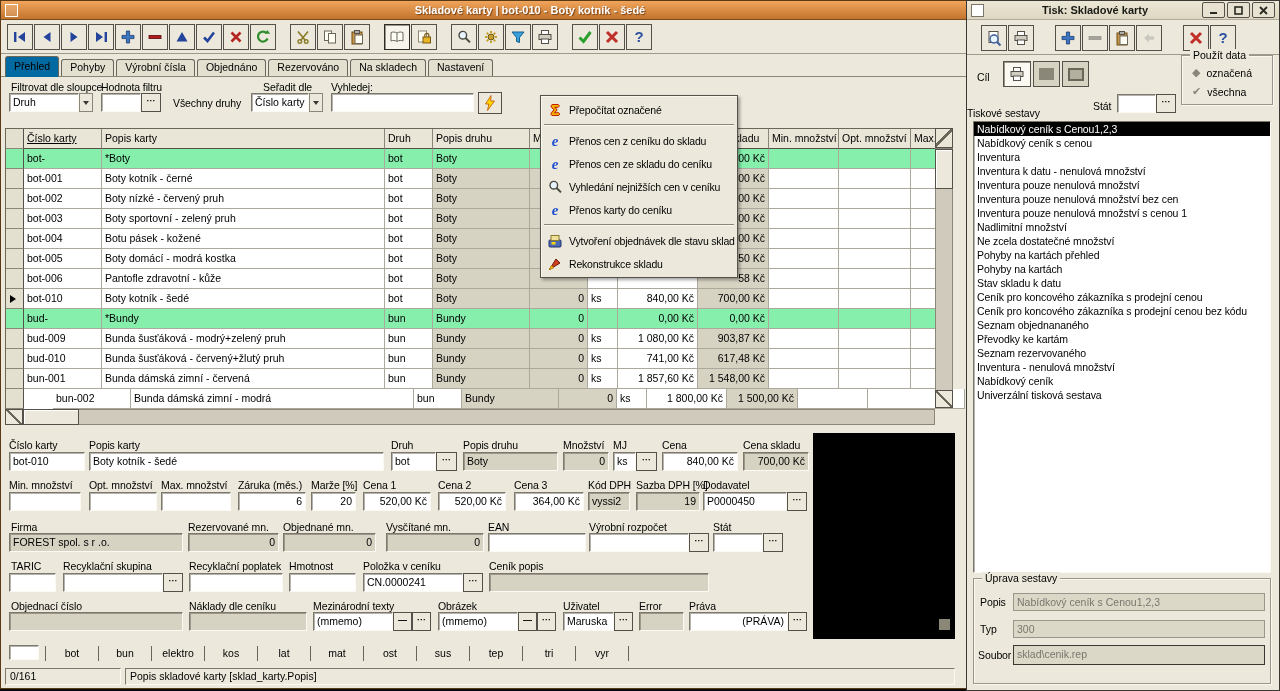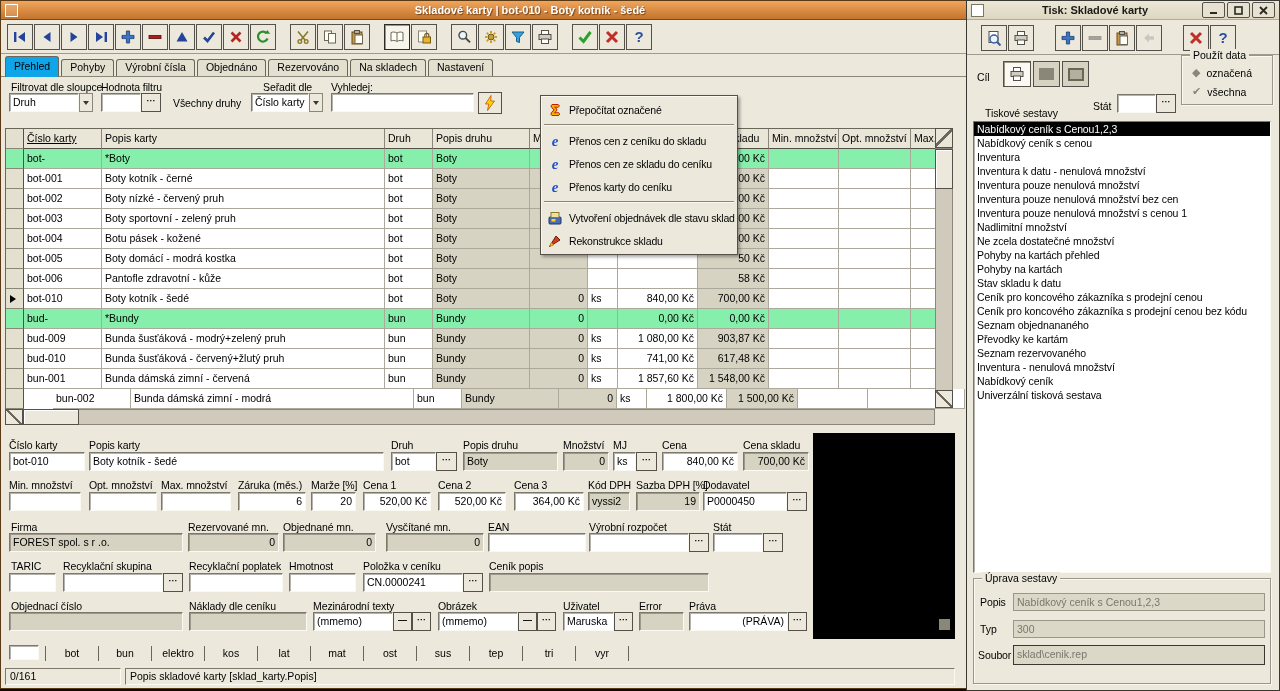--- a/index.html
+++ b/index.html
@@ -27,21 +27,21 @@
   .tbtn.pressed{background:#f7f4eb;border-color:#2e2c26;box-shadow:inset 1px 1px 0 #9a9688;}
   .tbtn.dis .ic{opacity:.4;filter:grayscale(1);}
   .ic{display:inline-flex;align-items:center;justify-content:center;font-size:14px;line-height:16px;}
   .ic svg{display:block;}
   .ic.sigma{font-weight:bold;color:#f4b400;text-shadow:1px 0 #c02000,-1px 0 #c02000,0 1px #c02000,0 -1px #c02000;font-size:14px;}
   .ic.ge{font-family:"Liberation Serif",serif;font-weight:bold;font-style:italic;color:#1e4fd0;font-size:15px;}
   .ic.helpq{font-weight:bold;color:#2b50a0;font-size:15px;}
   
   .tabs{position:absolute;left:0;top:55px;width:100%;height:21px;display:flex;align-items:flex-end;padding-left:4px;box-sizing:border-box;border-bottom:1px solid #8a8678;}
   .tab{height:16px;line-height:15px;padding:0 8px;font-size:10.5px;border:1px solid #6a665a;border-bottom:none;border-radius:3px 3px 0 0;margin-right:2px;background:#e4e0d0;white-space:nowrap;}
-  .tab.active{height:20px;line-height:19px;background:#0ea5e9;margin-bottom:-1px;z-index:2;}
+  .tab.active{height:20px;line-height:19px;background:#0369a1;margin-bottom:-1px;z-index:2;}
   
   .lbl{position:absolute;font-size:10.5px;letter-spacing:-.1px;color:#000;white-space:nowrap;}
   .box{position:absolute;height:19px;box-sizing:border-box;background:#fff;border:1px solid;border-color:#7c786a #fbf9f1 #fbf9f1 #7c786a;box-shadow:inset 1px 1px 0 rgba(70,66,56,.4);font-size:10.5px;line-height:16px;padding:0 3px;white-space:nowrap;overflow:hidden;}
   .box.g{background:#d7d3c3;}
   .box.r{text-align:right;}
   .dots{position:absolute;height:19px;width:20px;box-sizing:border-box;background:#ece9dc;border:1px solid #55514a;font-size:9px;font-weight:bold;line-height:15px;text-align:center;}
   .mini{position:absolute;height:19px;width:14px;box-sizing:border-box;background:#ece9dc;border:1px solid #8a8678;display:flex;align-items:center;justify-content:center;}
   .tri{width:0;height:0;border:3px solid transparent;border-top:4px solid #3a3832;margin-top:4px;}
   .bolt-btn{position:absolute;left:477px;top:91px;width:24px;height:22px;box-sizing:border-box;border:1px solid #55514a;background:#ece9dc;display:flex;align-items:center;justify-content:center;}
   
@@ -671,20 +671,29 @@
       <div class="msep"></div>
       <div class="mitem">
         <span class="ic ge">e</span>
         <span>Přenos cen z ceníku do skladu</span>
       </div>
       <div class="mitem">
         <span class="ic ge">e</span>
         <span>Přenos cen ze skladu do ceníku</span>
       </div>
       <div class="mitem">
+        <span class="ic">
+          <svg width="16" height="16" viewBox="0 0 16 16" xmlns="http://www.w3.org/2000/svg">
+            <circle cx="6.8" cy="6.2" r="3.8" fill="#e8f4ff" stroke="#4a4a42" stroke-width="1.4"></circle>
+            <path d="M9.6,9 14,13.4" stroke="#4a4a42" stroke-width="2"></path>
+          </svg>
+        </span>
+        <span>Vyhledání nejnižších cen v ceníku</span>
+      </div>
+      <div class="mitem">
         <span class="ic ge">e</span>
         <span>Přenos karty do ceníku</span>
       </div>
       <div class="msep"></div>
       <div class="mitem">
         <span class="ic">
           <svg width="16" height="16" viewBox="0 0 16 16" xmlns="http://www.w3.org/2000/svg">
             <rect x="2" y="7" width="12" height="7" rx="1" fill="#4a6ab4" stroke="#23336a"></rect>
             <rect x="4" y="2.5" width="8" height="5" fill="#f0e098" stroke="#8a7a30"></rect>
             <rect x="4.5" y="9" width="4" height="2.5" fill="#ffd400"></rect>
@@ -814,21 +823,21 @@
       </span>
       <span class="radline" style="left:10px;top:29px">
         <span class="radglyph">✔</span>
         <span>všechna</span>
       </span>
     </div>
 
     <span class="lbl" style="left:126px;top:99px">Stát</span>
     <span class="box" style="left:150px;top:93px;width:39px"></span>
     <span class="dots" style="left:189px;top:93px;height:19px">···</span>
-    <span class="lbl" style="left:18px;top:106px">Tiskové sestavy</span>
+    <span class="lbl" style="left:0;top:106px">Tiskové sestavy</span>
 
     <div class="listbox" id="reports">
         <div class="ritem sel">Nabídkový ceník s Cenou1,2,3</div>
         <div class="ritem">Nabídkový ceník s cenou</div>
         <div class="ritem">Inventura</div>
         <div class="ritem">Inventura k datu - nenulová množství</div>
         <div class="ritem">Inventura pouze nenulová množství</div>
         <div class="ritem">Inventura pouze nenulová množství bez cen</div>
         <div class="ritem">Inventura pouze nenulová množství s cenou 1</div>
         <div class="ritem">Nadlimitní množství</div>

